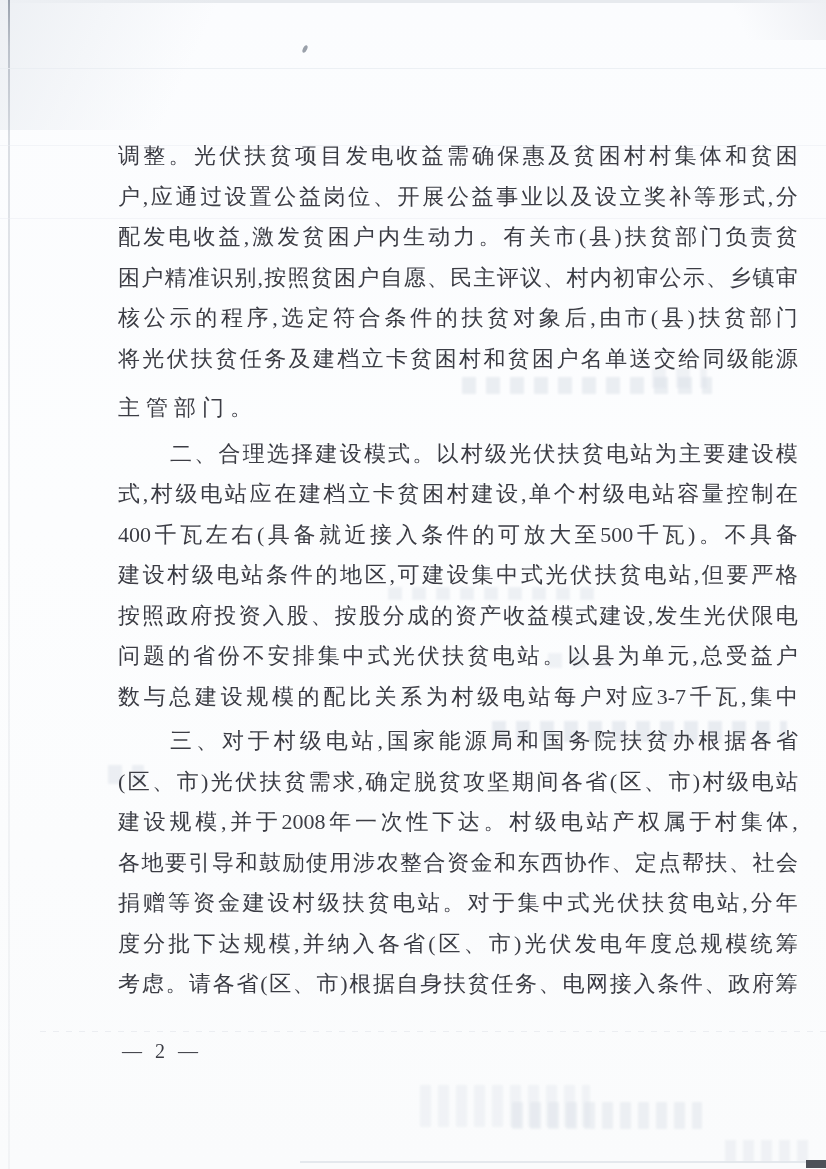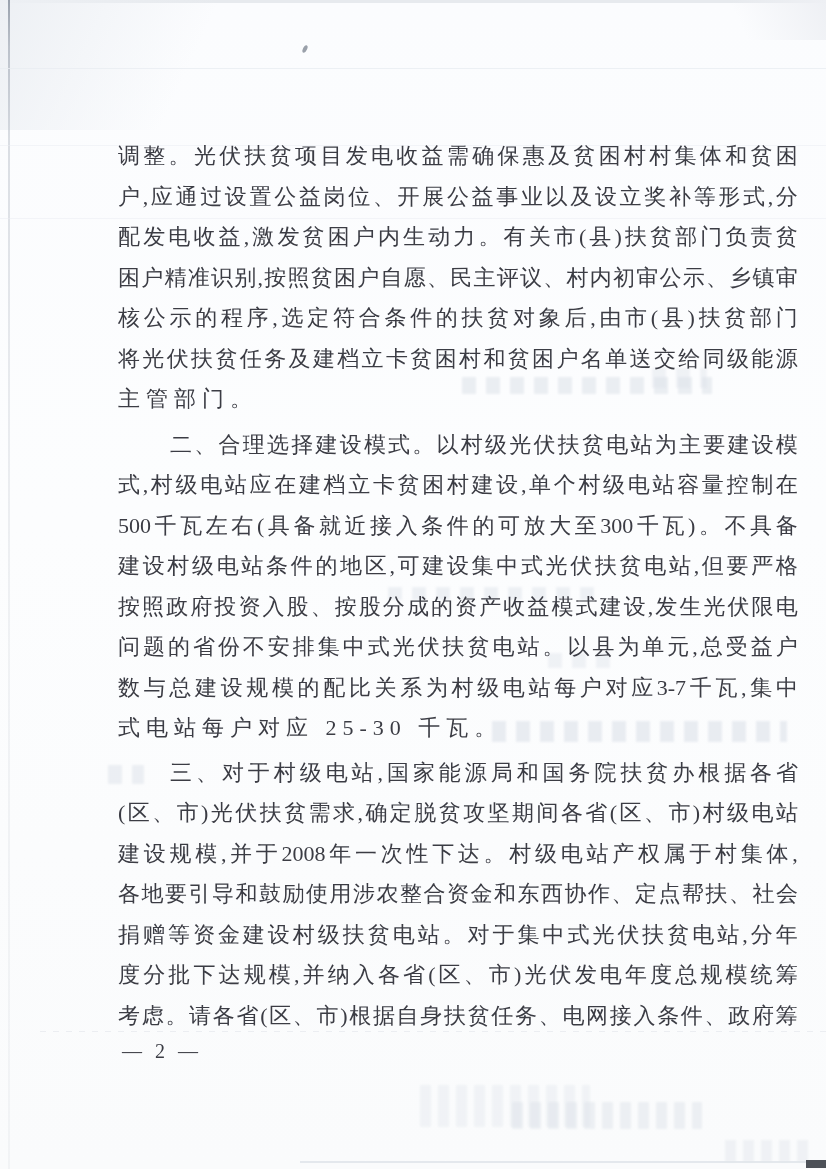--- a/index.html
+++ b/index.html
@@ -30,21 +30,21 @@
   .dotline{position:absolute;height:1px;opacity:.5;
     background:repeating-linear-gradient(90deg,#dce0e7 0 6px,rgba(220,224,231,0) 6px 13px);}
   
   #text-block{position:absolute;left:118px;top:136px;width:680px;font-size:22px;}
   .paragraph{margin:0;}
   .paragraph.p2{margin-top:5px;}
   .paragraph.p3{margin-top:4px;}
   .line{height:40.5px;white-space:nowrap;}
   .line.just{display:flex;justify-content:space-between;align-items:center;}
   .line.just.indent{padding-left:52px;}
-  .line.left{line-height:40.5px;letter-spacing:6px;}
+  .line.left{line-height:40.5px;letter-spacing:6px;margin-top:9px;}
   .line span{display:inline-block;}
   #page-number{position:absolute;left:122px;top:1036px;height:30px;line-height:30px;
     font-size:20px;letter-spacing:4px;color:#3b3c44;}
 </style>
 </head>
 <body>
 
 <div class="top-edge"></div>
 <div class="topleft-shade"></div>
 <div class="topright-shade"></div>
@@ -309,40 +309,40 @@
         <span>级</span>
         <span>电</span>
         <span>站</span>
         <span>容</span>
         <span>量</span>
         <span>控</span>
         <span>制</span>
         <span>在</span>
       </div>
       <div class="line just">
-        <span>500</span>
+        <span>400</span>
         <span>千</span>
         <span>瓦</span>
         <span>左</span>
         <span>右</span>
         <span>(</span>
         <span>具</span>
         <span>备</span>
         <span>就</span>
         <span>近</span>
         <span>接</span>
         <span>入</span>
         <span>条</span>
         <span>件</span>
         <span>的</span>
         <span>可</span>
         <span>放</span>
         <span>大</span>
         <span>至</span>
-        <span>300</span>
+        <span>500</span>
         <span>千</span>
         <span>瓦</span>
         <span>)</span>
         <span>。</span>
         <span>不</span>
         <span>具</span>
         <span>备</span>
       </div>
       <div class="line just">
         <span>建</span>
@@ -458,21 +458,20 @@
         <span>户</span>
         <span>对</span>
         <span>应</span>
         <span>3-7</span>
         <span>千</span>
         <span>瓦</span>
         <span>,</span>
         <span>集</span>
         <span>中</span>
       </div>
-      <div class="line left">式电站每户对应 25-30 千瓦。</div>
     </div>
     <div class="paragraph p3">
       <div class="line just indent">
         <span>三</span>
         <span>、</span>
         <span>对</span>
         <span>于</span>
         <span>村</span>
         <span>级</span>
         <span>电</span>

